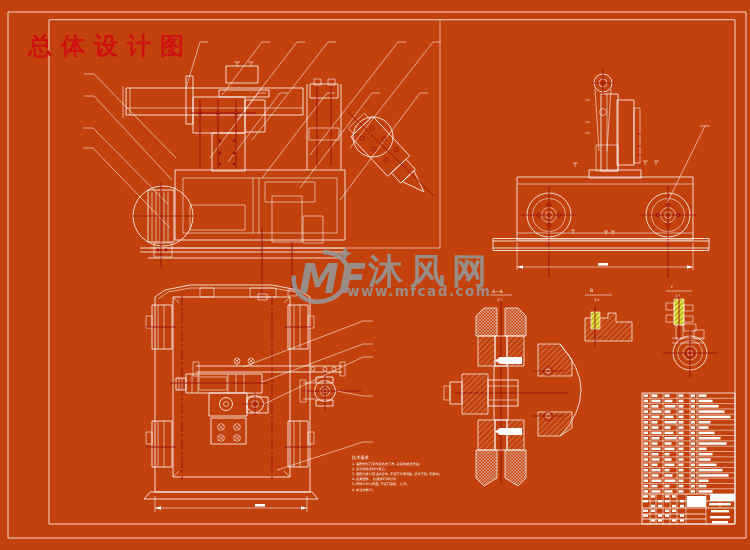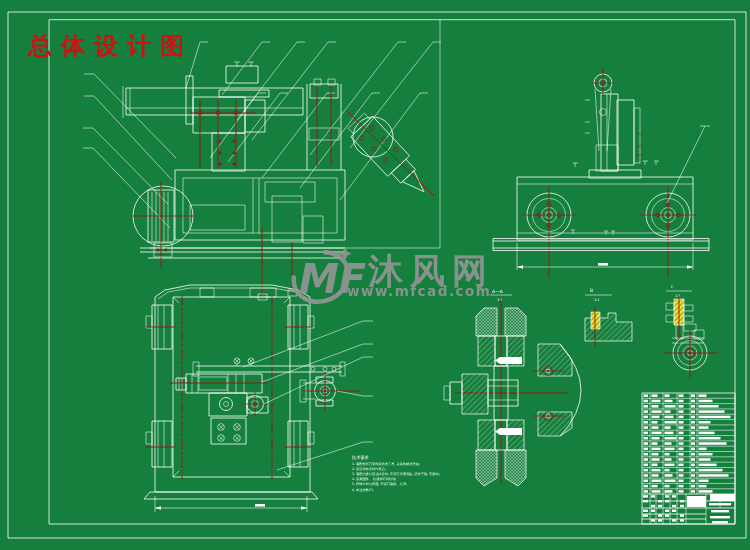--- a/index.html
+++ b/index.html
@@ -1,16 +1,16 @@
 <!DOCTYPE html>
 <html><head>
 <meta charset="utf-8">
 <style>
   html,body{margin:0;padding:0;background:#000;}
-  .canvas{position:relative;width:750px;height:550px;background:#15803d;overflow:hidden;
+  .canvas{position:relative;width:750px;height:550px;background:#c2410c;overflow:hidden;
           font-family:"DejaVu Sans","Liberation Sans",sans-serif;}
   svg{position:absolute;left:0;top:0;}
   svg *{vector-effect:non-scaling-stroke;}
   .w{stroke:#ffffff;fill:none;stroke-width:.8;}
   .wt{stroke:#ffffff;fill:none;stroke-width:.55;}
   .fw{fill:#ffffff;stroke:none;}
   .cl{stroke:#9b1010;fill:none;stroke-width:.9;}
   .clt{stroke:#9b1010;fill:none;stroke-width:.7;}
   .rd{stroke:#c41414;fill:none;stroke-width:.8;}
   .frd{fill:#9b1010;stroke:none;}

